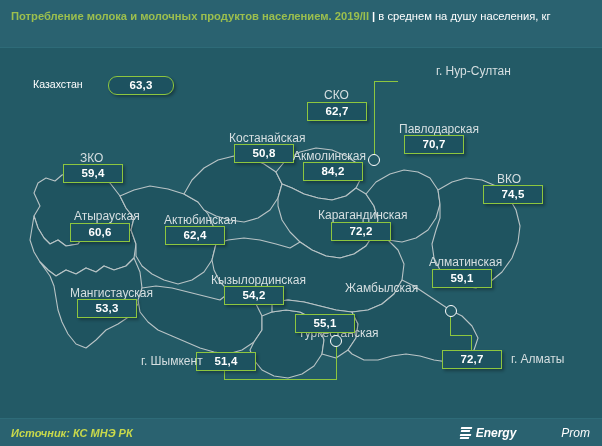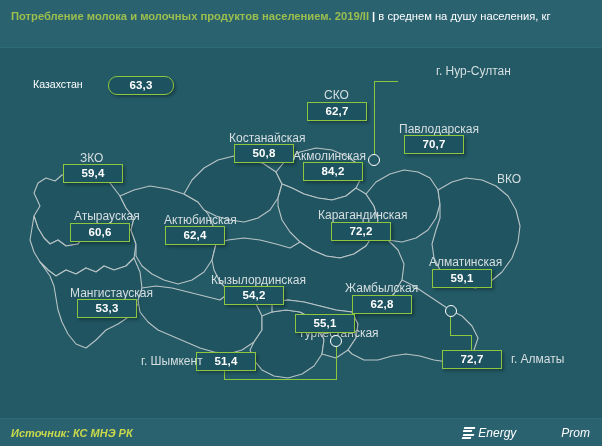--- a/index.html
+++ b/index.html
@@ -105,21 +105,21 @@
   #logo .mark i {
     position: absolute; left: 0;
     height: 2.2px; background: #ffffff;
     transform: skewX(-16deg);
   }
   #logo .mark i:nth-child(1) { top: 0.2px;  left: 1.5px; width: 11px; }
   #logo .mark i:nth-child(2) { top: 3.4px;  left: 1.0px; width: 9px;  }
   #logo .mark i:nth-child(3) { top: 6.6px;  left: 0.5px; width: 11px; }
   #logo .mark i:nth-child(4) { top: 9.8px;  left: 0px;   width: 9px;  }
   #logo .wordmark { font-size: 12px; color: #ffffff; font-style: italic; }
-  #logo .wordmark b { font-weight: normal; }
+  #logo .wordmark b { font-weight: bold; }
   #logo .wordmark span { font-weight: normal; margin-left: 45px; }
 </style>
 </head>
 <body>
 
 <div id="page">
 
   <div id="header">
     <div id="title"><span class="accent">Потребление молока и молочных продуктов населением. 2019/II</span><span class="plain"> | </span><span class="thin">в среднем на душу населения, кг</span></div>
   </div>
@@ -245,41 +245,41 @@
     <div class="rlabel" style="left:229px; top:85px;">Костанайская</div>
     <div class="vbox w60" style="left:234px; top:96px;">50,8</div>
 
     <div class="rlabel" style="left:293px; top:103px;">Акмолинская</div>
     <div class="vbox w60" style="left:303px; top:114px;">84,2</div>
 
     <div class="rlabel" style="left:399px; top:76px;">Павлодарская</div>
     <div class="vbox w60" style="left:404px; top:87px;">70,7</div>
 
     <div class="rlabel" style="left:497px; top:126px;">ВКО</div>
+    <div class="vbox w60" style="left:483px; top:137px;">74,5</div>
 
     <div class="rlabel" style="left:80px; top:105px;">ЗКО</div>
     <div class="vbox w60" style="left:63px; top:116px;">59,4</div>
 
     <div class="rlabel" style="left:164px; top:167px;">Актюбинская</div>
     <div class="vbox w60" style="left:165px; top:178px;">62,4</div>
 
     <div class="rlabel" style="left:74px; top:163px;">Атырауская</div>
     <div class="vbox w60" style="left:70px; top:175px;">60,6</div>
 
     <div class="rlabel" style="left:70px; top:240px;">Мангистауская</div>
     <div class="vbox w60" style="left:77px; top:251px;">53,3</div>
 
     <div class="rlabel" style="left:318px; top:162px;">Карагандинская</div>
     <div class="vbox w60" style="left:331px; top:174px;">72,2</div>
 
     <div class="rlabel" style="left:211px; top:227px;">Кызылординская</div>
     <div class="vbox w60" style="left:224px; top:238px;">54,2</div>
 
     <div class="rlabel" style="left:345px; top:235px;">Жамбылская</div>
-    <div class="vbox w60" style="left:352px; top:247px;">62,8</div>
 
     <div class="rlabel" style="left:429px; top:209px;">Алматинская</div>
     <div class="vbox w60" style="left:432px; top:221px;">59,1</div>
 
     <div class="rlabel" style="left:298px; top:280px;">Туркестанская</div>
     <div class="vbox w60" style="left:295px; top:266px;">55,1</div>
 
     <div class="lead v" style="left:374px; top:34px; height:73px;"></div>
     <div class="lead h" style="left:374px; top:33px; width:24px;"></div>
     <div class="citydot" style="left:368px; top:106px;"></div>

